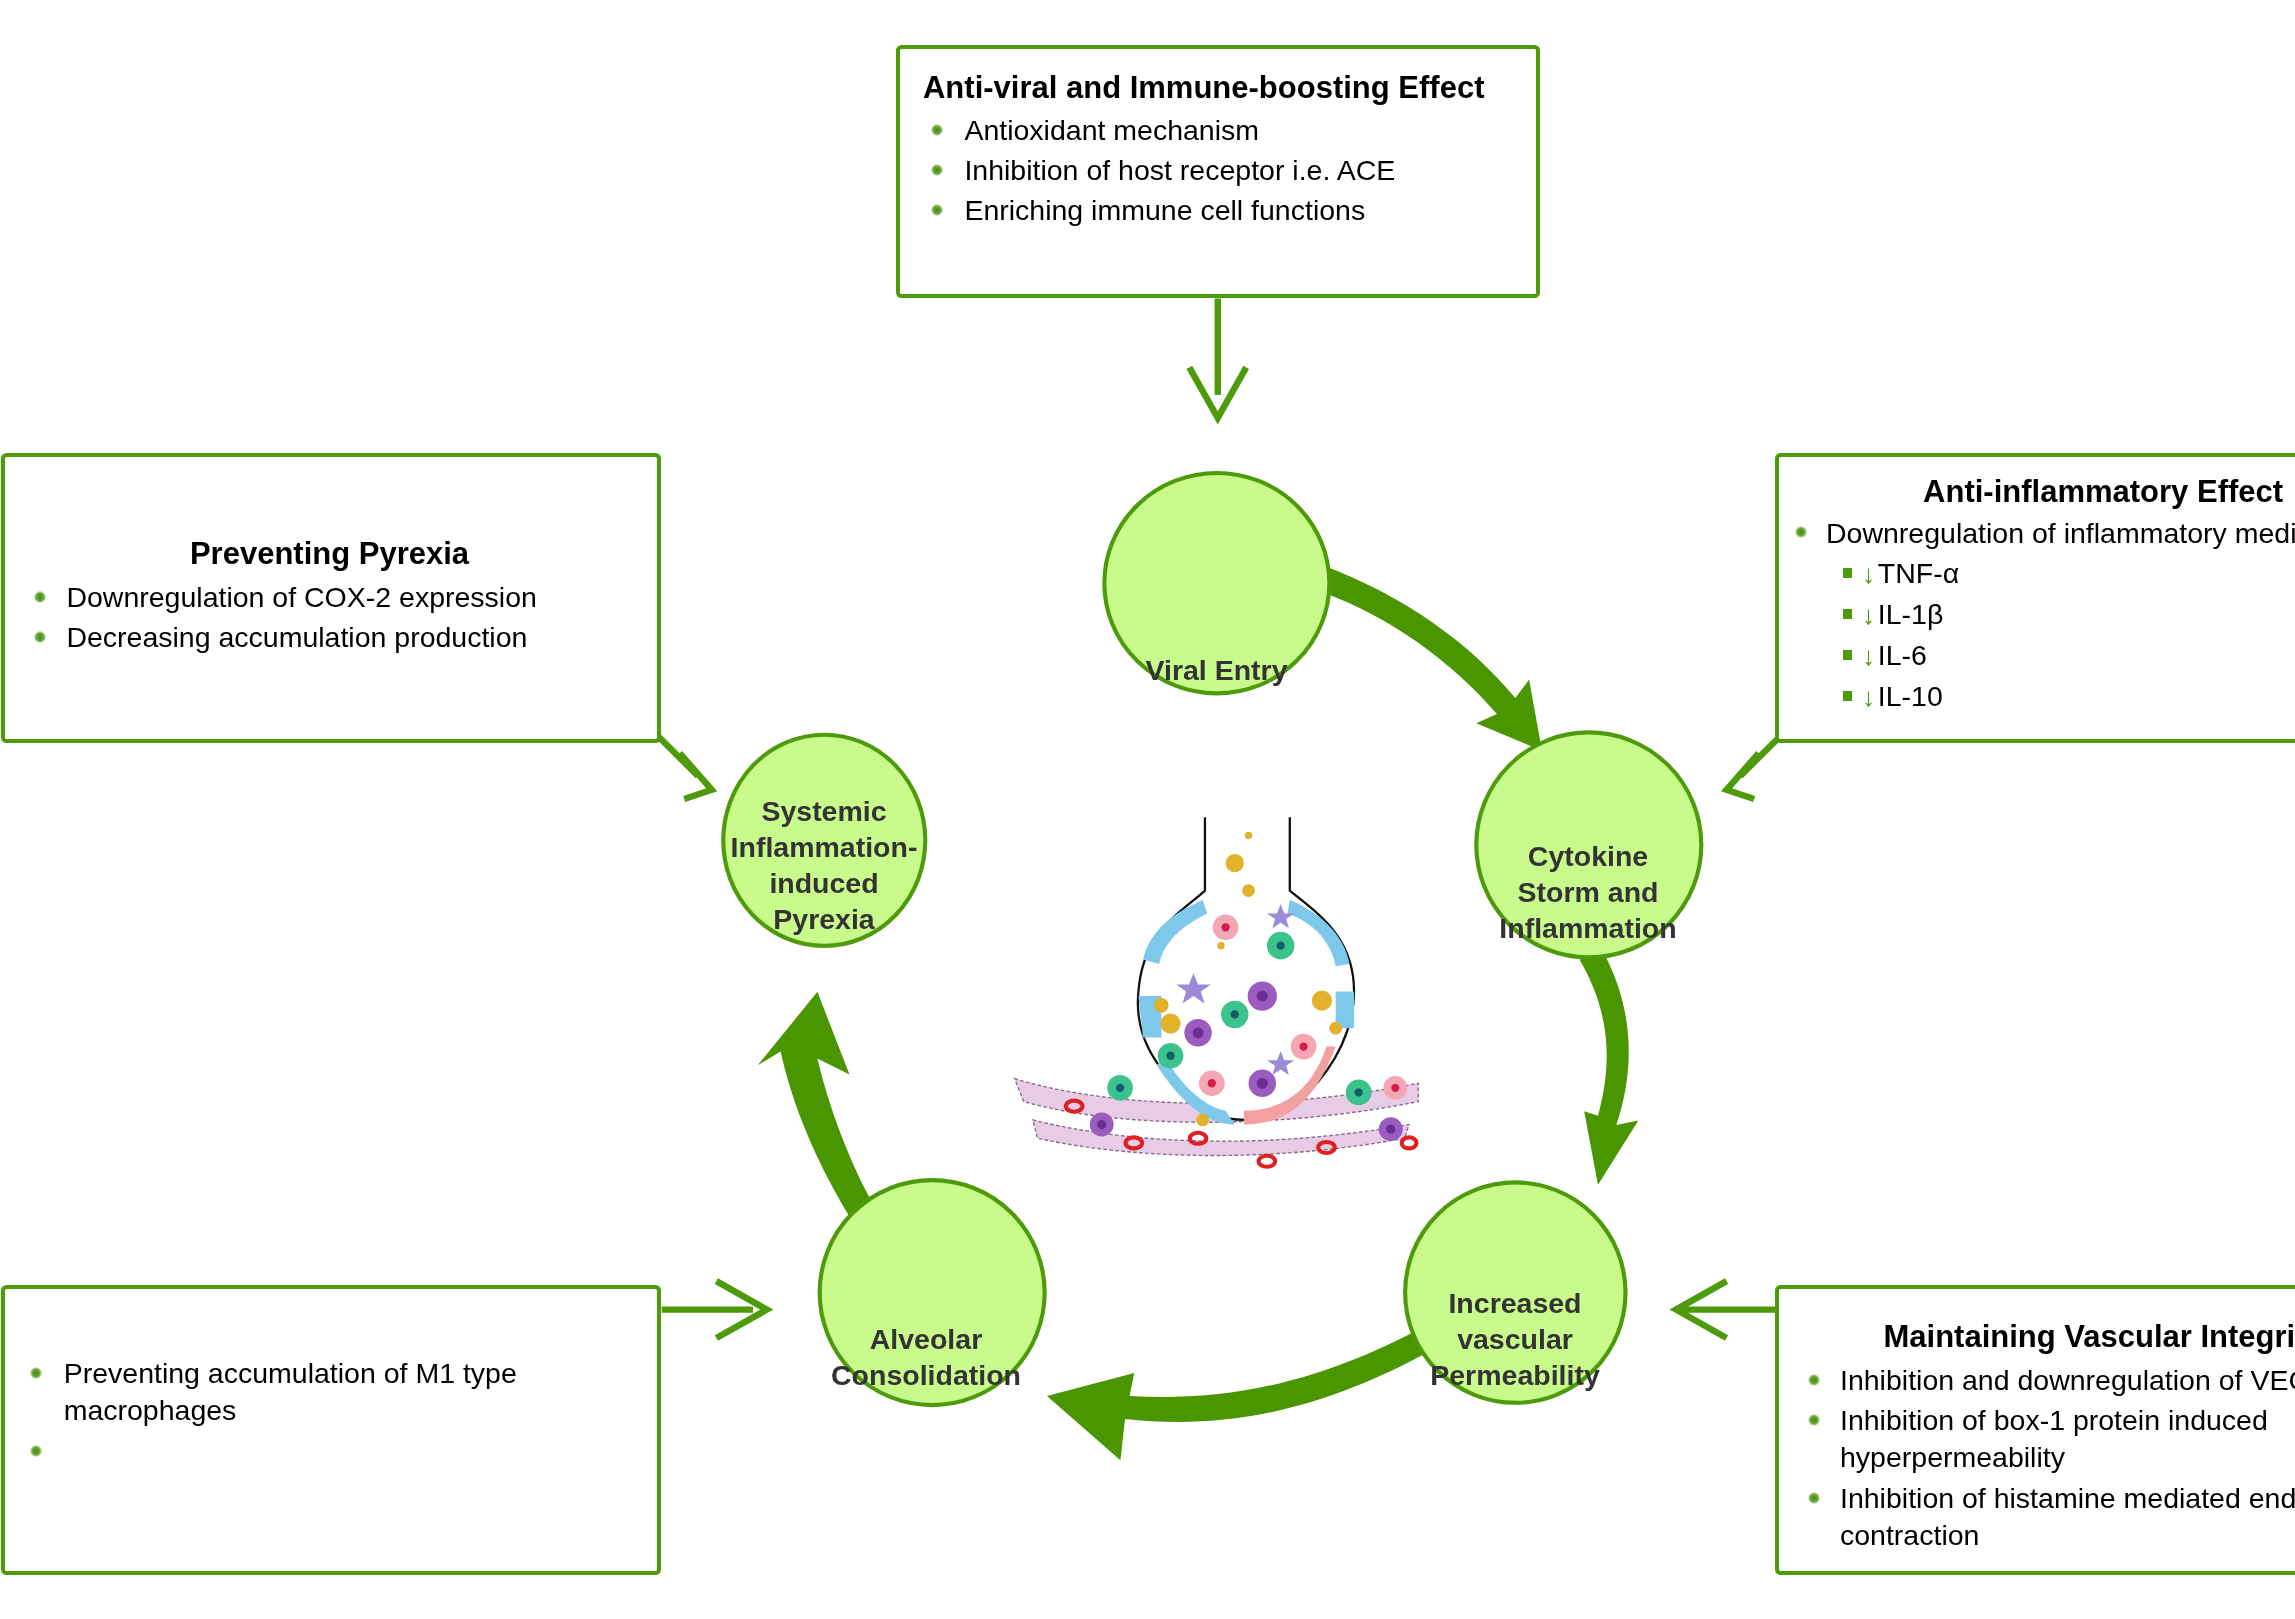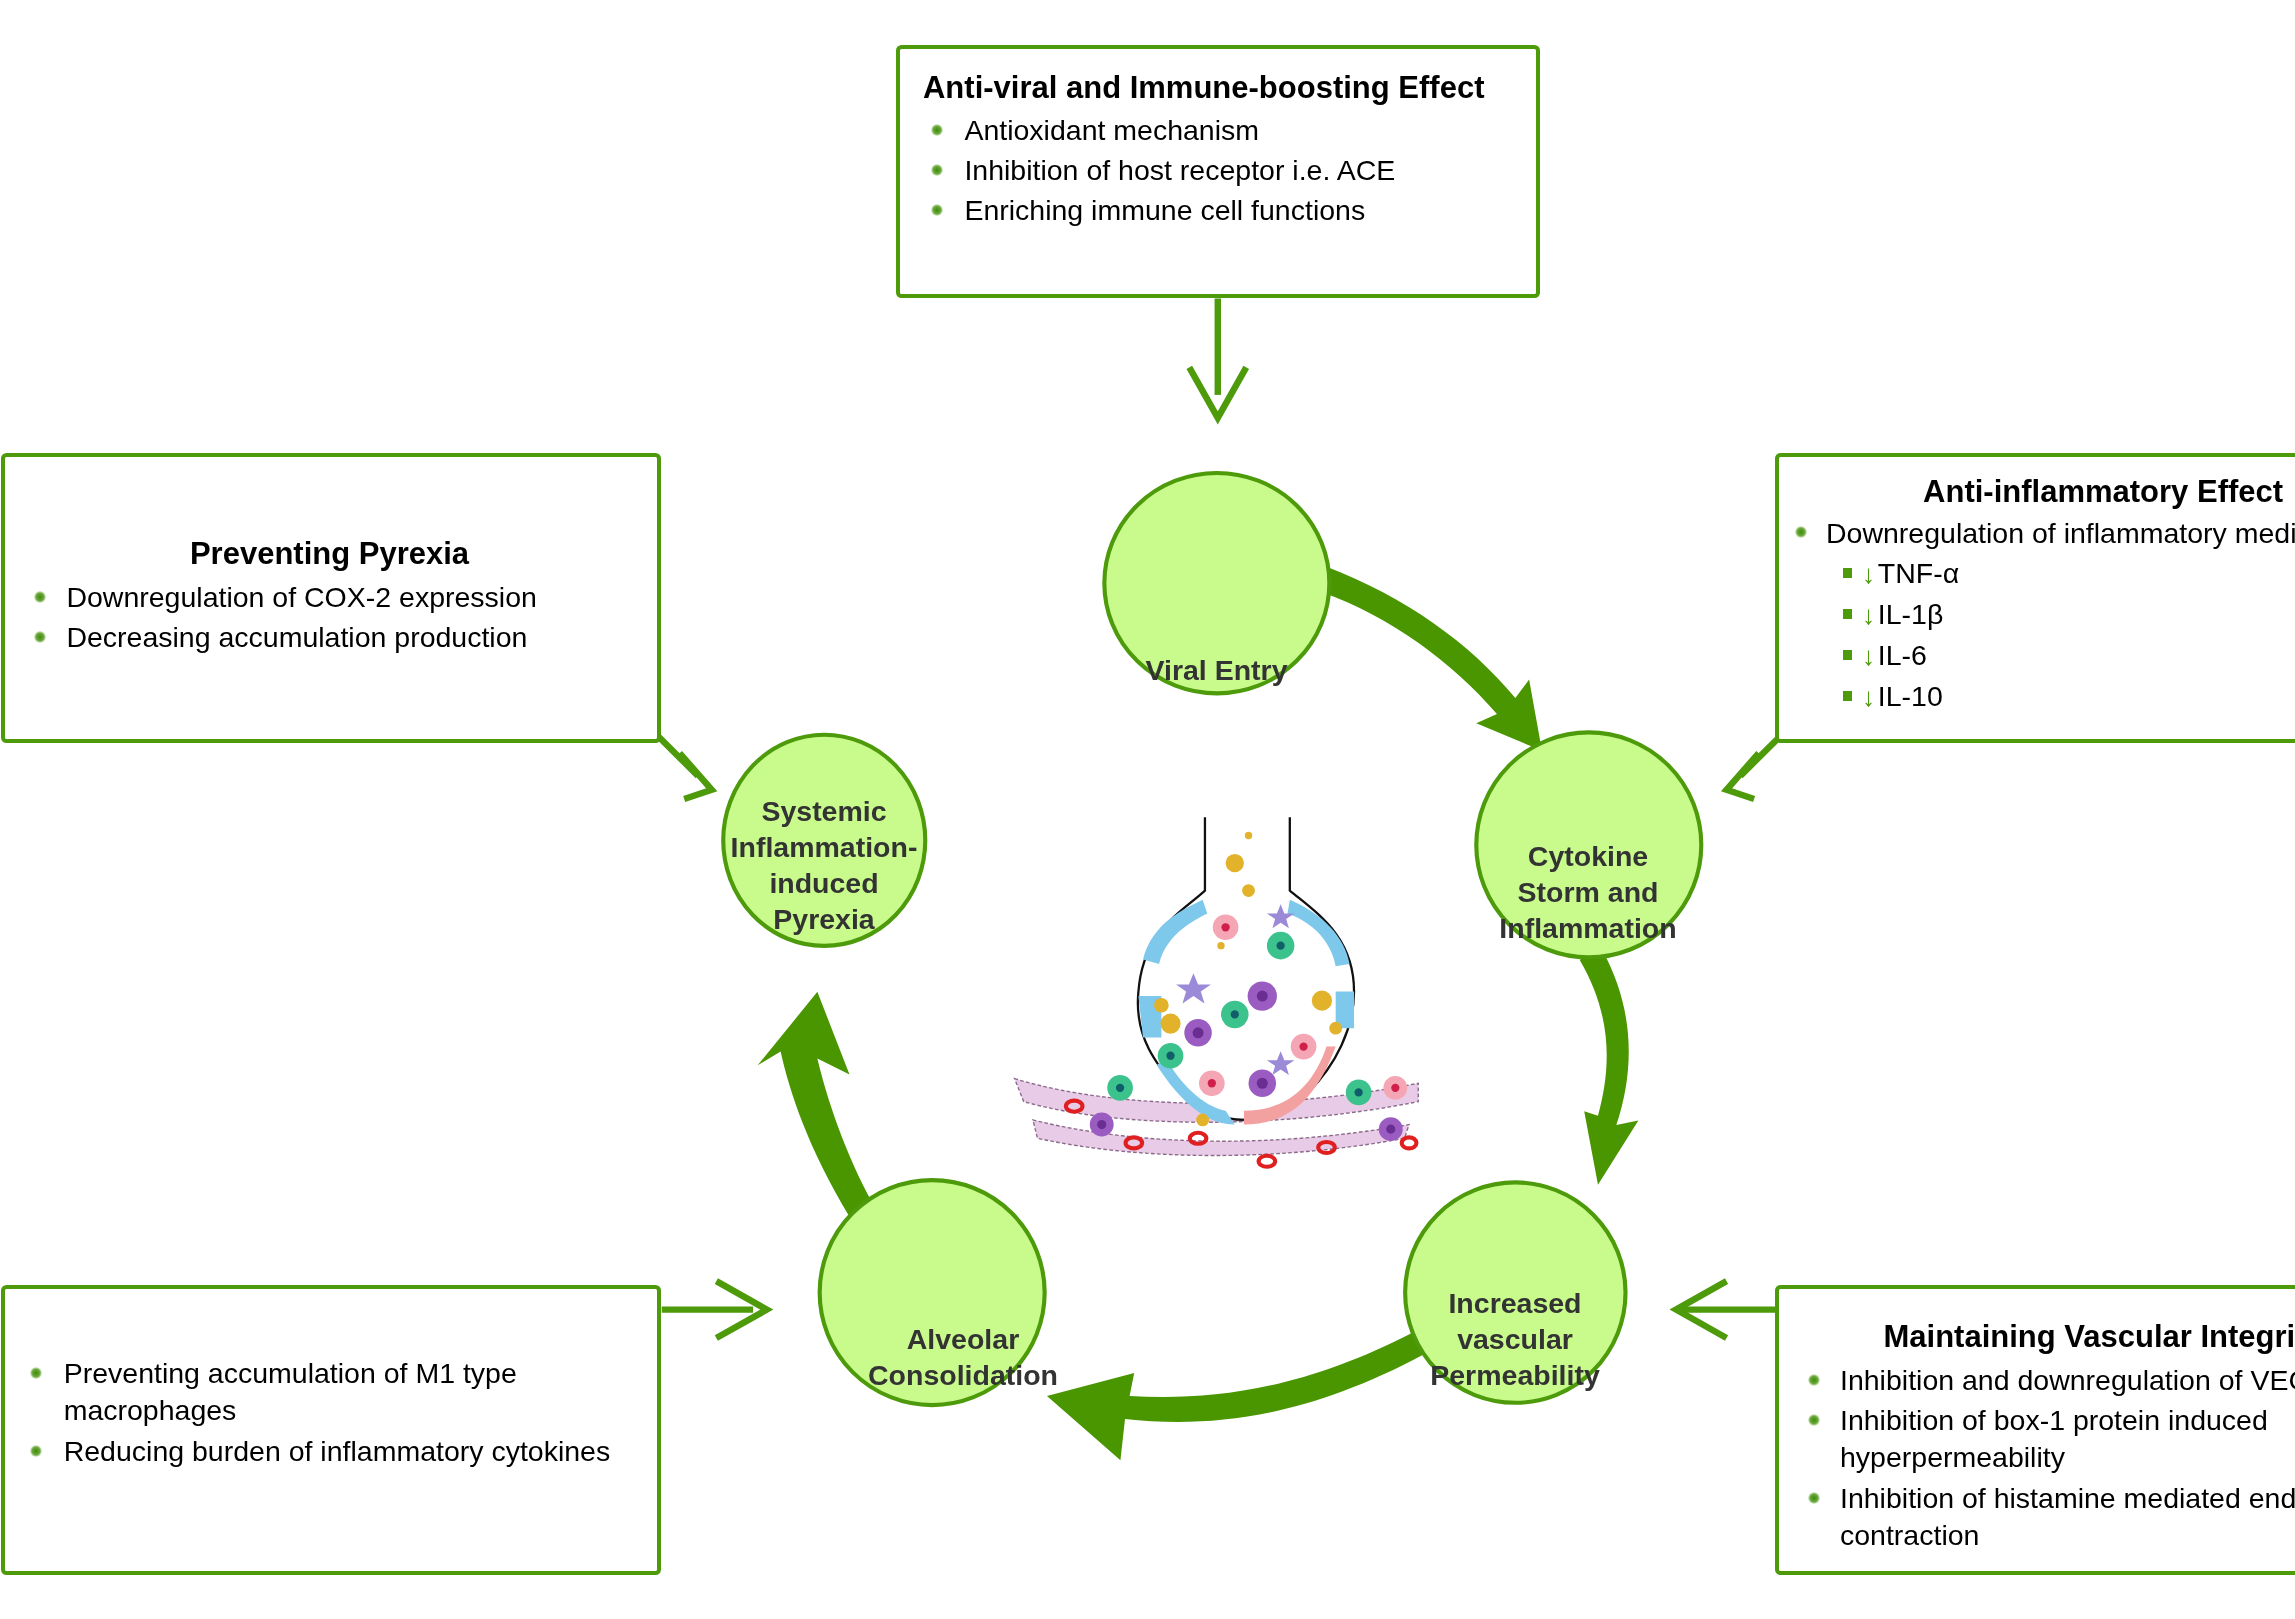--- a/index.html
+++ b/index.html
@@ -78,21 +78,21 @@
 
 <div class="node" style="left:1111px;top:477px;width:211px;height:211px;">
   <span>Viral Entry</span>
 </div>
 <div class="node" style="left:1487px;top:744px;width:202px;height:202px;">
   <span>Cytokine Storm and Inflammation</span>
 </div>
 <div class="node" style="left:1414px;top:1191px;width:202px;height:202px;">
   <span>Increased vascular Permeability</span>
 </div>
-<div class="node" style="left:862px;top:1191px;width:202px;height:202px;">
+<div class="node" style="left:825px;top:1191px;width:202px;height:202px;">
   <span>Alveolar Consolidation</span>
 </div>
 <div class="node" style="left:732px;top:744px;width:184px;height:193px;">
   <span>Systemic Inflammation-induced Pyrexia</span>
 </div>
 
 <svg class="illustration" viewBox="0 0 940 800">
   <g>
     <path d="M20,590 C250,660 600,660 900,600 L900,640 C600,700 250,700 40,640 Z" fill="#e8cbe6" stroke="#8a6a8a" stroke-width="3" stroke-dasharray="8 5"></path>
     <path d="M60,680 C300,740 600,740 880,690 L870,720 C600,770 300,770 70,720 Z" fill="#e8cbe6" stroke="#8a6a8a" stroke-width="3" stroke-dasharray="8 5"></path>
@@ -193,16 +193,16 @@
   <ul>
     <li class="wrap" style="padding-left:51px;"><span class="dot" style="left:19px;"></span><span>Inhibition and downregulation of VEGF</span></li>
     <li class="wrap" style="padding-left:51px;"><span class="dot" style="left:19px;"></span><span>Inhibition of box-1 protein induced hyperpermeability</span></li>
     <li class="wrap" style="padding-left:51px;"><span class="dot" style="left:19px;"></span><span>Inhibition of histamine mediated endothelial contraction</span></li>
   </ul>
 </div>
 
 <div class="box" id="box-alveolar">
   <ul>
     <li class="wrap" style="padding-left:51px;"><span class="dot" style="left:17.4px;"></span><span>Preventing accumulation of M1 type macrophages</span></li>
-    <li class="wrap" style="padding-left:51px;"><span class="dot" style="left:17.4px;"></span><span>Reducing burden of inflammatory cytokines</span></li>
+    <li class="wrap" style="padding-left:51px;"><span class="dot" style="left:17.4px;"></span></li>
   </ul>
 </div>
 
 
 </body></html>

